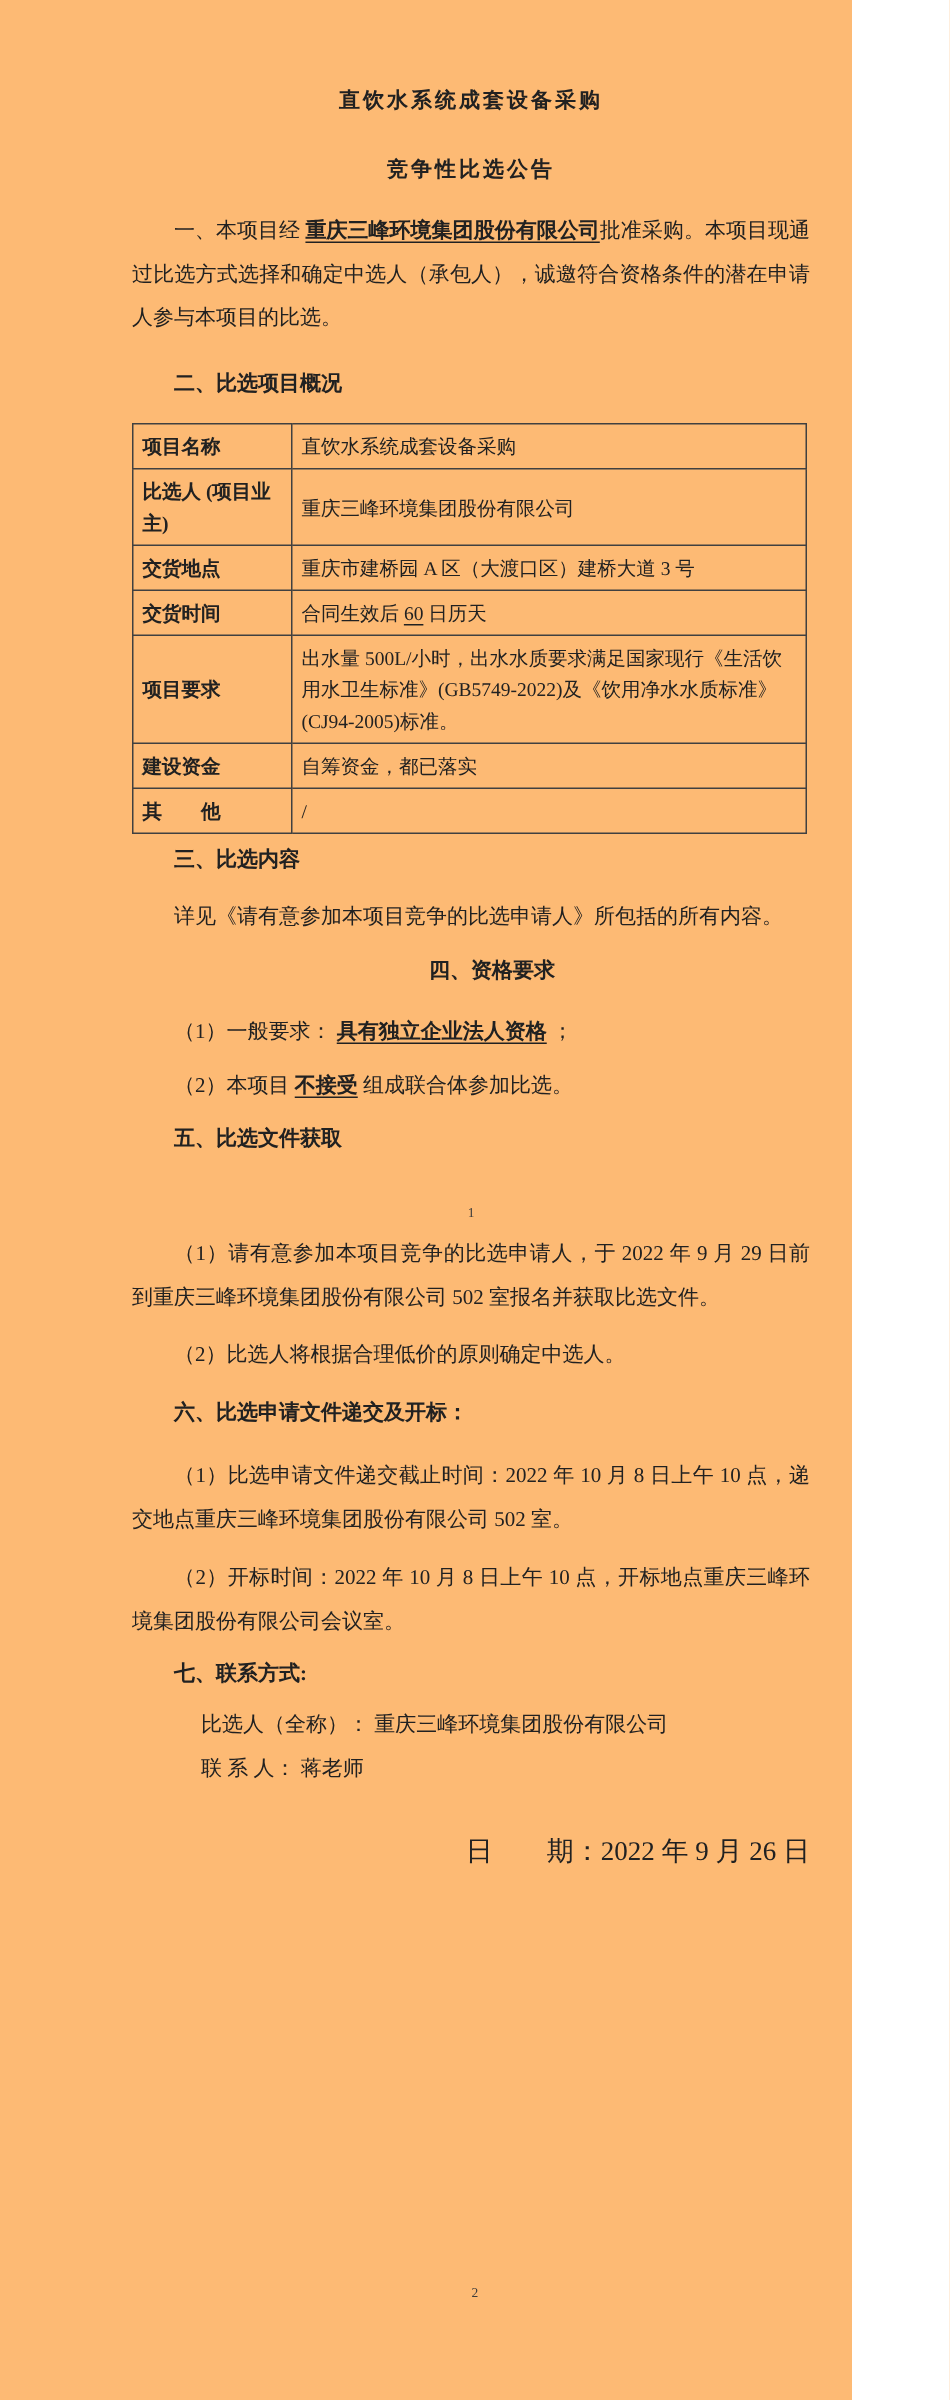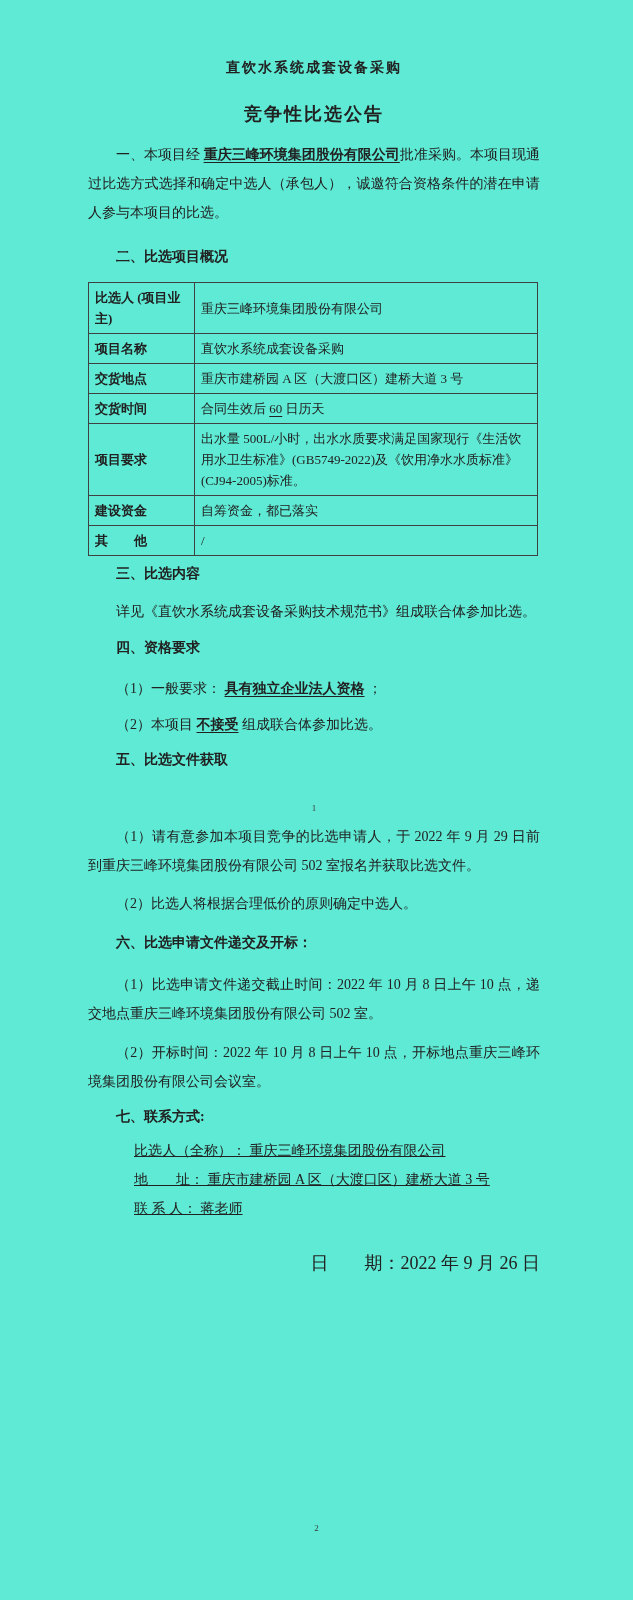--- a/index.html
+++ b/index.html
@@ -1,33 +1,33 @@
 <!DOCTYPE html>
 <html><head>
 <meta charset="utf-8">
 <style>
   html, body { margin: 0; padding: 0; background: #ffffff; }
   .page {
     position: relative;
-    width: 633px;
+    width: 568px;
     height: 1600px;
-    background: #5eead4;
+    background: #fdba74;
     font-family: "Liberation Serif", "DejaVu Serif", serif;
     color: #212121;
     overflow: hidden;
   }
   .content { position: absolute; left: 88px; width: 452px; top: 0; }
   .title {
     margin: 60px 0 0 0; text-align: center;
     font-weight: bold; font-size: 14px; line-height: 16px;
     letter-spacing: 2px;
   }
   .subtitle {
     margin: 30px 0 0 0; text-align: center;
-    font-weight: bold; font-size: 18px; line-height: 16px;
+    font-weight: bold; font-size: 14px; line-height: 16px;
     letter-spacing: 2px;
   }
   .para {
     margin: 0; font-size: 14px; line-height: 29px;
     text-align: justify; text-indent: 2em;
   }
   .heading {
     margin: 0; font-size: 14px; font-weight: bold;
     line-height: 16px; text-indent: 2em;
   }
@@ -39,37 +39,37 @@
     font-size: 13px;
   }
   .tbl td {
     border: 1px solid #404040;
     padding: 4px 6px; line-height: 21px;
     vertical-align: middle; word-break: break-all;
   }
   .tbl td.lbl { font-weight: bold; width: 93px; }
   .h3 { margin-top: 10px; }
   .p3 { margin-top: 15px; }
-  .h4 { margin-top: 14px; }
+  .h4 { margin-top: 14px; text-align: center; }
   .it1 { margin-top: 18px; }
   .it  { margin-top: 7px; }
   .h5 { margin-top: 13px; }
   .pagenum {
     text-align: center; font-size: 9px; color: #3c3c3c;
     line-height: 12px;
   }
   .pn1 { margin-top: 34px; }
   .s5a { margin-top: 8px; }
   .s5b { margin-top: 9px; }
   .s5c { margin-top: 16px; }
   .h6 { margin-top: 17px; }
   .s6a { margin-top: 19px; }
   .s6b { margin-top: 10px; }
   .h7 { margin-top: 13px; }
-  .contact { margin-top: 11px; text-decoration: underline; }
+  .contact { margin-top: 11px; }
   .contact-line {
     margin: 0; font-size: 14px; line-height: 29px;
     padding-left: 46px; text-indent: 0;
   }
   .date-line {
     margin: 26px 0 0 0; font-size: 18px; line-height: 29px;
     text-align: right;
   }
   .pn2 { position: absolute; left: 0; width: 633px; top: 1522px; }
   .u  { text-decoration: underline; text-underline-offset: 3px; }
@@ -84,26 +84,26 @@
     <div class="title">直饮水系统成套设备采购</div>
     <div class="subtitle">竞争性比选公告</div>
 
     <p class="para intro"><span>一、本项目经 </span><span class="bu">重庆三峰环境集团股份有限公司</span><span>批准采购。本项目现通过比选方式选择和确定中选人（承包人），诚邀符合资格条件的潜在申请人参与本项目的比选。</span></p>
 
     <p class="heading h2">二、比选项目概况</p>
 
     <table class="tbl">
       <tbody>
         <tr>
+          <td class="lbl">项目名称</td>
+          <td>直饮水系统成套设备采购</td>
+        </tr>
+        <tr>
           <td class="lbl">比选人 (项目业主)</td>
           <td>重庆三峰环境集团股份有限公司</td>
-        </tr>
-        <tr>
-          <td class="lbl">项目名称</td>
-          <td>直饮水系统成套设备采购</td>
         </tr>
         <tr>
           <td class="lbl">交货地点</td>
           <td>重庆市建桥园 A 区（大渡口区）建桥大道 3 号</td>
         </tr>
         <tr>
           <td class="lbl">交货时间</td>
           <td><span>合同生效后 </span><span class="u">60</span><span> 日历天</span></td>
         </tr>
         <tr>
@@ -115,41 +115,40 @@
           <td>自筹资金，都已落实</td>
         </tr>
         <tr>
           <td class="lbl">其　　他</td>
           <td>/</td>
         </tr>
       </tbody>
     </table>
 
     <p class="heading h3">三、比选内容</p>
-    <p class="para p3">详见《直饮水系统成套设备采购技术规范书》组成联合体参加比选。</p>
+    <p class="para p3">详见《请有意参加本项目竞争的比选申请人》所包括的所有内容。</p>
 
     <p class="heading h4">四、资格要求</p>
     <p class="para it1"><span>（1）一般要求： </span><span class="bu">具有独立企业法人资格</span><span> ；</span></p>
     <p class="para it"><span>（2）本项目 </span><span class="bu">不接受</span><span> 组成联合体参加比选。</span></p>
 
     <p class="heading h5">五、比选文件获取</p>
 
     <div class="pagenum pn1">1</div>
 
     <p class="para s5a">（1）请有意参加本项目竞争的比选申请人，于 2022 年 9 月 29 日前到重庆三峰环境集团股份有限公司 502 室报名并获取比选文件。</p>
     <p class="para s5b">（2）比选人将根据合理低价的原则确定中选人。</p>
 
     <p class="heading h6">六、比选申请文件递交及开标：</p>
     <p class="para s6a">（1）比选申请文件递交截止时间：2022 年 10 月 8 日上午 10 点，递交地点重庆三峰环境集团股份有限公司 502 室。</p>
     <p class="para s6b">（2）开标时间：2022 年 10 月 8 日上午 10 点，开标地点重庆三峰环境集团股份有限公司会议室。</p>
 
     <p class="heading h7">七、联系方式:</p>
     <div class="contact">
       <p class="contact-line">比选人（全称）： 重庆三峰环境集团股份有限公司</p>
-      <p class="contact-line">地　　址： 重庆市建桥园 A 区（大渡口区）建桥大道 3 号</p>
       <p class="contact-line">联 系 人： 蒋老师</p>
     </div>
 
     <p class="date-line">日　　期：2022 年 9 月 26 日</p>
 
   </div>
 
   <div class="pagenum pn2">2</div>
 </div>
 

